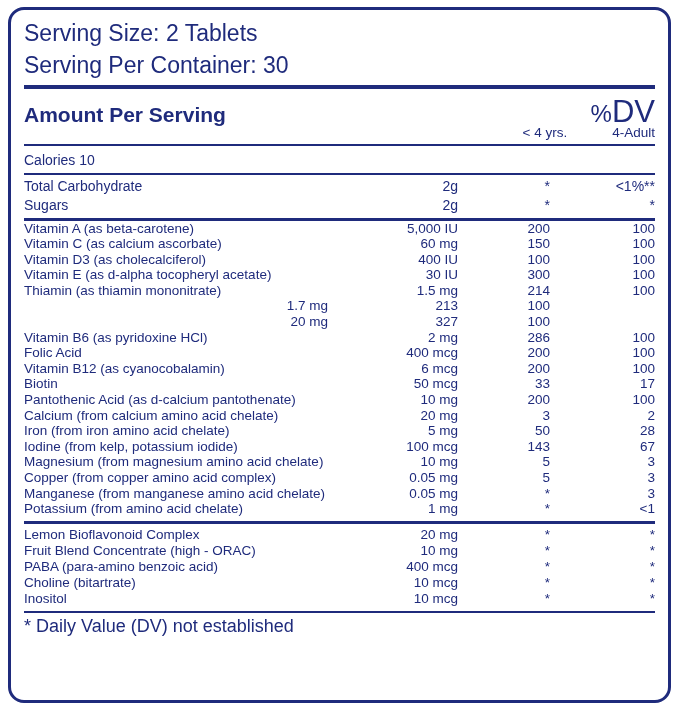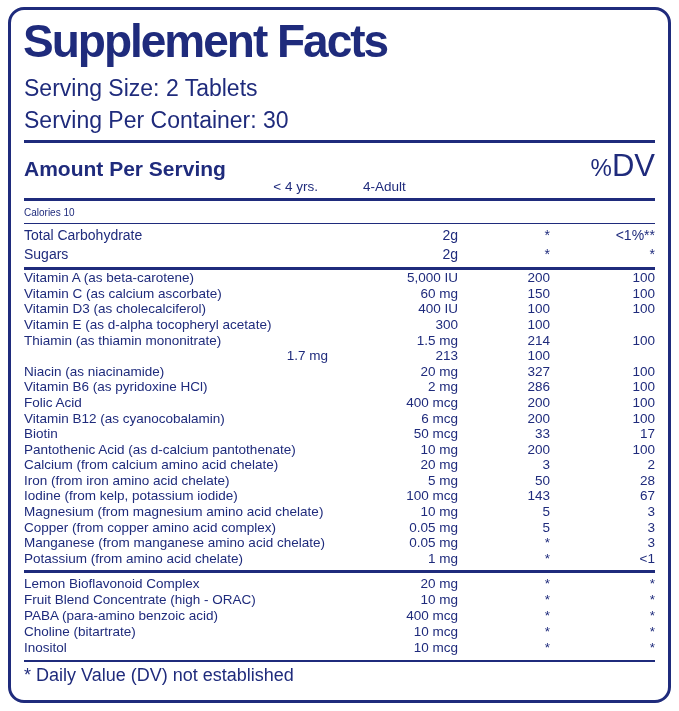--- a/index.html
+++ b/index.html
@@ -31,44 +31,43 @@
   .rule.r6 { height:2px; }
   .aps-row {
     display:flex; justify-content:space-between; align-items:baseline;
     margin-top:5px; height:33px;
   }
   .aps { font-size:21px; font-weight:bold; }
   .dv-wrap { white-space:nowrap; }
   .dv-pct { font-size:24px; }
   .dv-txt { font-size:31px; }
   .age-row {
-    display:flex; justify-content:center; gap:45px;
+    display:flex; justify-content:flex-end; gap:45px;
     font-size:13.5px; line-height:16px; padding-bottom:3px; margin-top:-2px;
   }
-  .calories { font-size:10px; padding:6px 0 5px 0; }
+  .calories { font-size:14px; padding:6px 0 5px 0; }
   .row {
     display:grid; grid-template-columns:1fr 130px 92px 105px;
     align-items:baseline; white-space:nowrap;
   }
   .row .c { overflow:hidden; }
   .row .amt, .row .d1, .row .d2 { text-align:right; }
   .macros { padding:2px 0 3px 0; }
   .macros .row { font-size:14px; line-height:19px; }
   .vitamins { padding:0 0 4px 0; }
   .vitamins .row { font-size:13.5px; line-height:15.6px; }
   .botanicals { padding:3px 0 4px 0; }
   .botanicals .row { font-size:13.5px; line-height:16px; }
   .footnotes { margin-top:4px; font-size:18px; line-height:19.5px; }
 </style>
 </head>
 <body>
 
 <div class="label">
 
-  <div class="title">Supplement Facts</div>
   <div class="serving first">Serving Size: 2 Tablets</div>
   <div class="serving second">Serving Per Container: 30</div>
 
   <div class="rule r1"></div>
 
   <div class="aps-row">
     <span class="aps">Amount Per Serving</span>
     <span class="dv-wrap"><span class="dv-pct">%</span><span class="dv-txt">DV</span></span>
   </div>
 
@@ -114,36 +113,36 @@
         <span class="c d2">100</span>
       </div>
       <div class="row">
         <span class="c name">Vitamin D3 (as cholecalciferol)</span>
         <span class="c amt">400 IU</span>
         <span class="c d1">100</span>
         <span class="c d2">100</span>
       </div>
       <div class="row">
         <span class="c name">Vitamin E (as d-alpha tocopheryl acetate)</span>
+        <span class="c amt">30 IU</span>
         <span class="c d1">300</span>
         <span class="c d2">100</span>
       </div>
       <div class="row">
         <span class="c name">Thiamin (as thiamin mononitrate)</span>
         <span class="c amt">1.5 mg</span>
         <span class="c d1">214</span>
         <span class="c d2">100</span>
       </div>
       <div class="row">
         <span class="c amt">1.7 mg</span>
         <span class="c d1">213</span>
         <span class="c d2">100</span>
       </div>
       <div class="row">
-        <span class="c name">Niacin (as niacinamide)</span>
         <span class="c amt">20 mg</span>
         <span class="c d1">327</span>
         <span class="c d2">100</span>
       </div>
       <div class="row">
         <span class="c name">Vitamin B6 (as pyridoxine HCl)</span>
         <span class="c amt">2 mg</span>
         <span class="c d1">286</span>
         <span class="c d2">100</span>
       </div>

